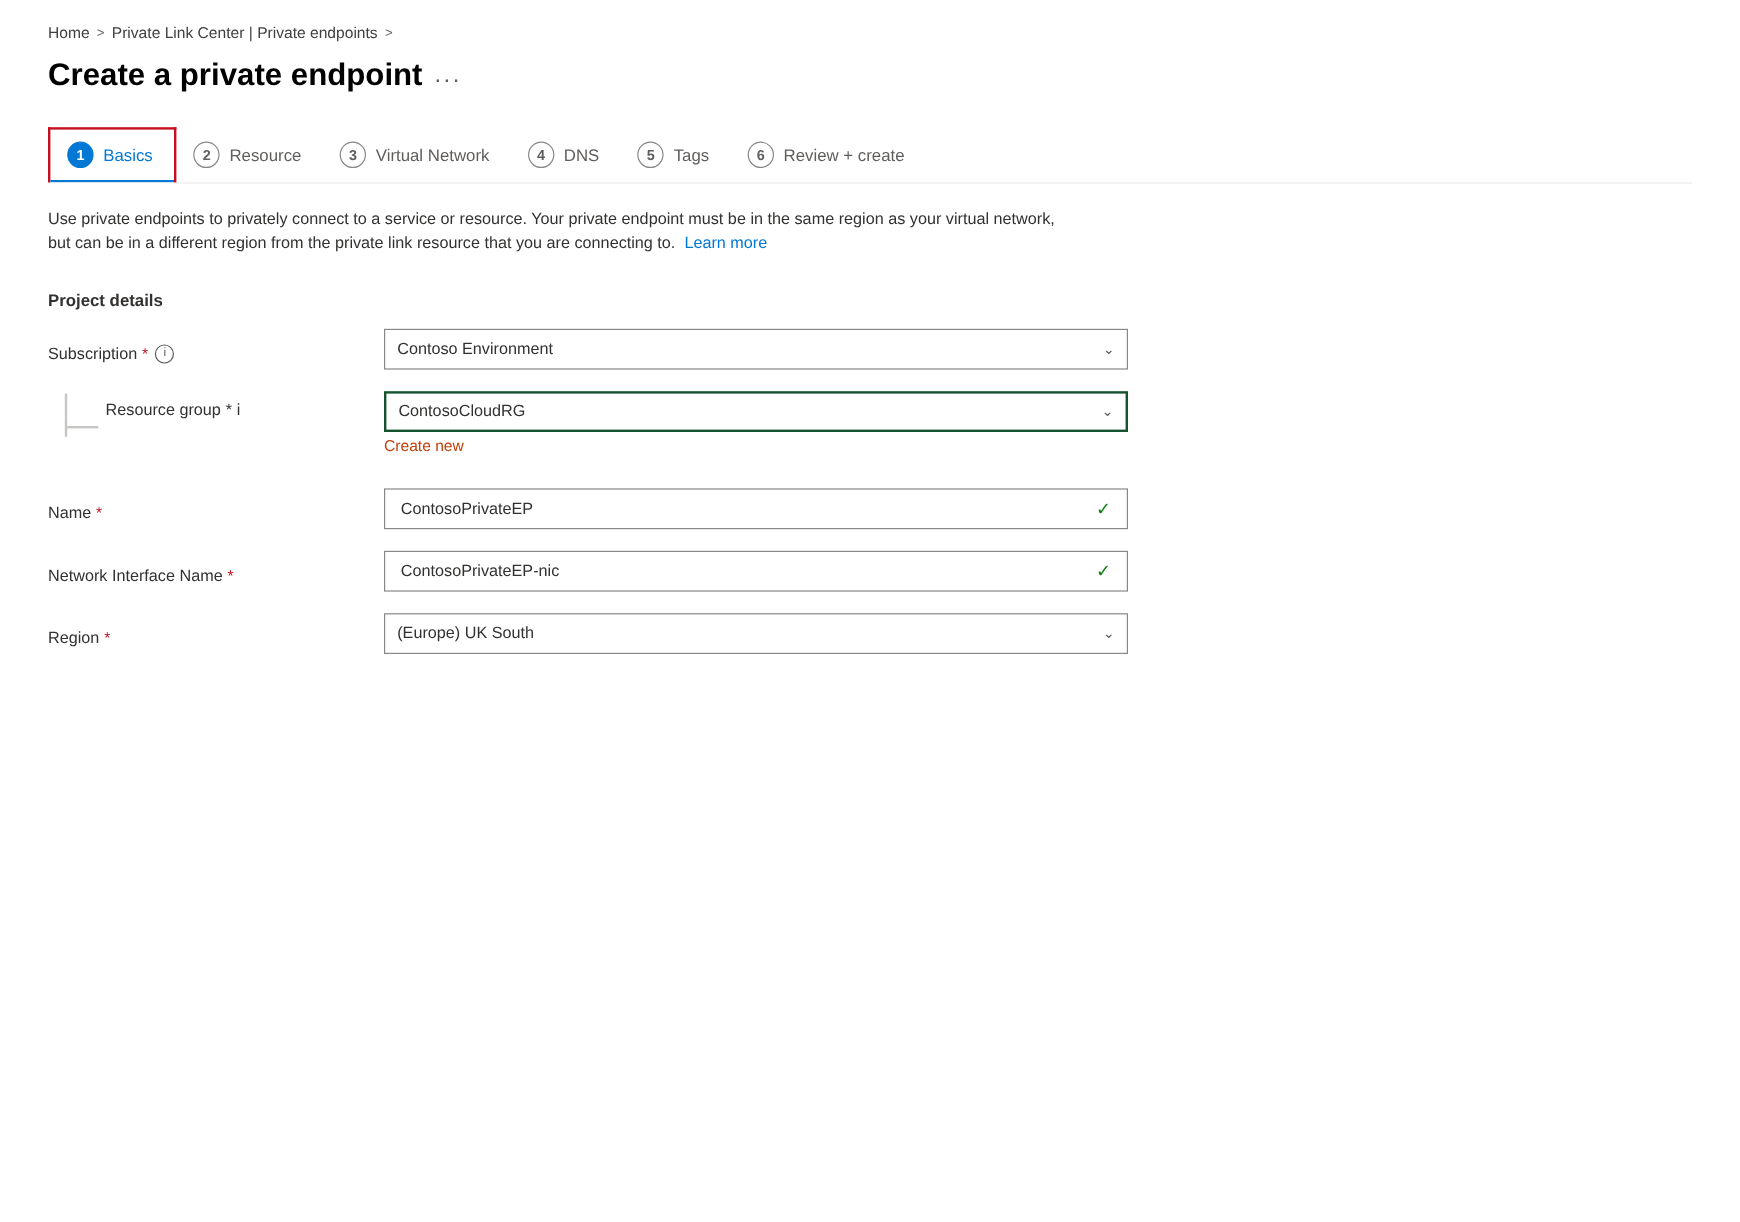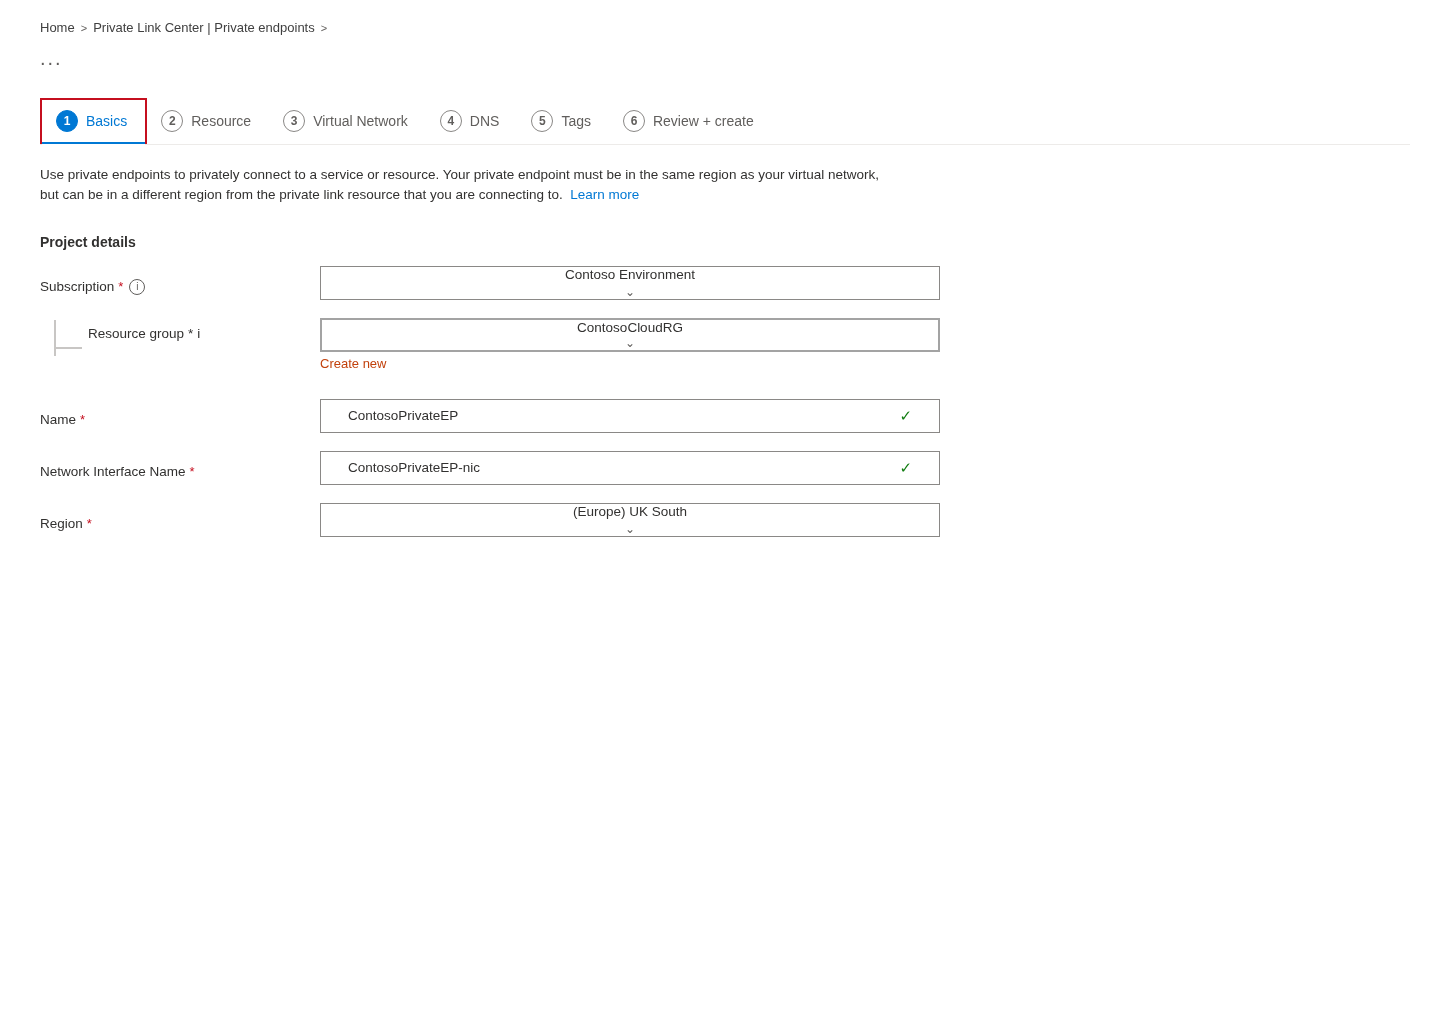--- a/index.html
+++ b/index.html
@@ -177,31 +177,30 @@
       border: 1px solid #8a8886;
       padding: 0 10px;
       font-size: 13.5px;
       color: #323130;
       background: #fff;
       display: flex;
       align-items: center;
       justify-content: space-between;
       cursor: pointer;
       position: relative;
-      flex-direction: column;
     }
     .form-select.focused {
-      border: 2px solid #a3a3a3;
+      border: 2px solid #14532d;
       text-align: right;
     }
     .form-input-with-check {
       width: 100%;
       height: 34px;
       border: 1px solid #8a8886;
-      padding: 0 27px;
+      padding: 0 13px;
       font-size: 13.5px;
       color: #323130;
       background: #fff;
       display: flex;
       align-items: center;
       justify-content: space-between;
       position: relative;
     }
     .check-icon {
       color: #107c10;
@@ -233,20 +232,21 @@
 <body>
 
 <div class="breadcrumb">
   <a>Home</a>
   <span class="breadcrumb-sep">&gt;</span>
   <a>Private Link Center | Private endpoints</a>
   <span class="breadcrumb-sep">&gt;</span>
 </div>
 
 <div class="page-title">
+  <span>Create a private endpoint</span>
   <span class="page-title-ellipsis">...</span>
 </div>
 
 <div class="tabs">
 
   <div class="tab active">
     <span class="tab-circle">1</span>
     <span>Basics</span>
     <span class="tab-underline"></span>
   </div>

